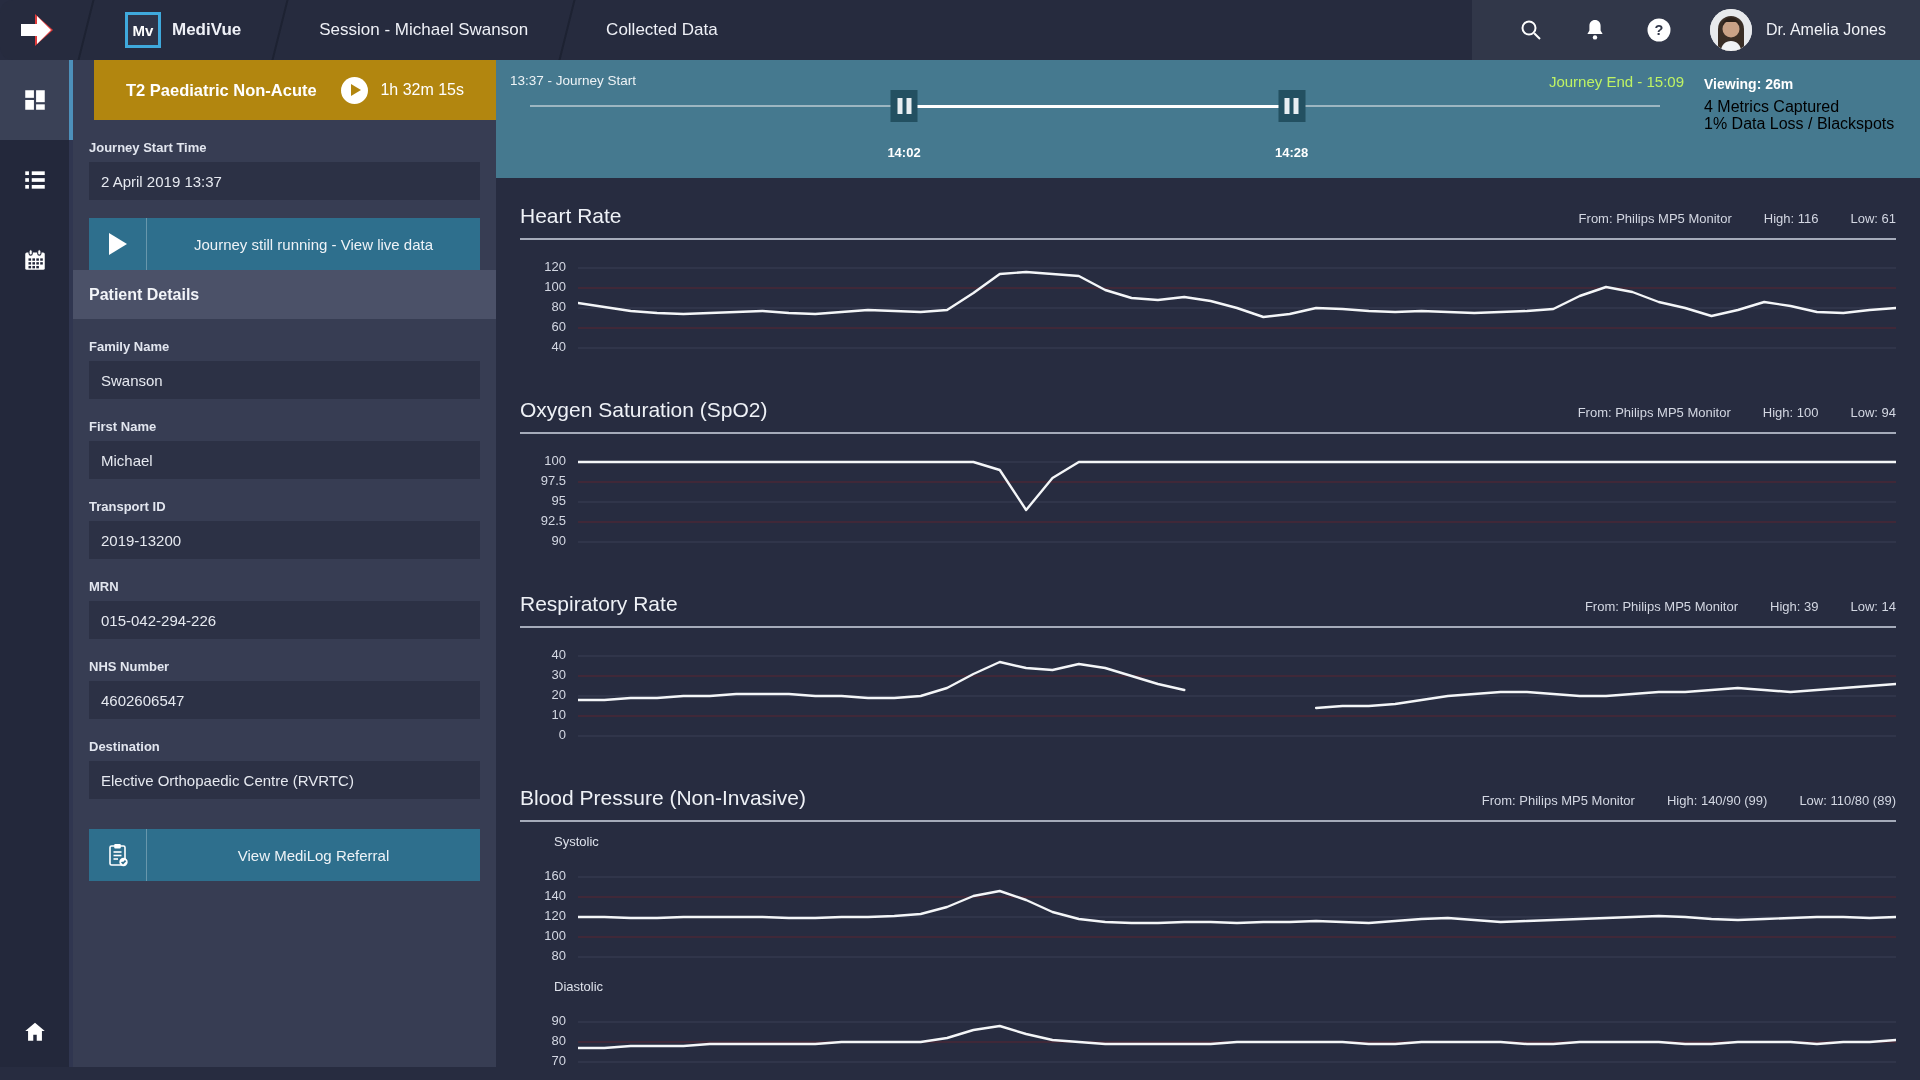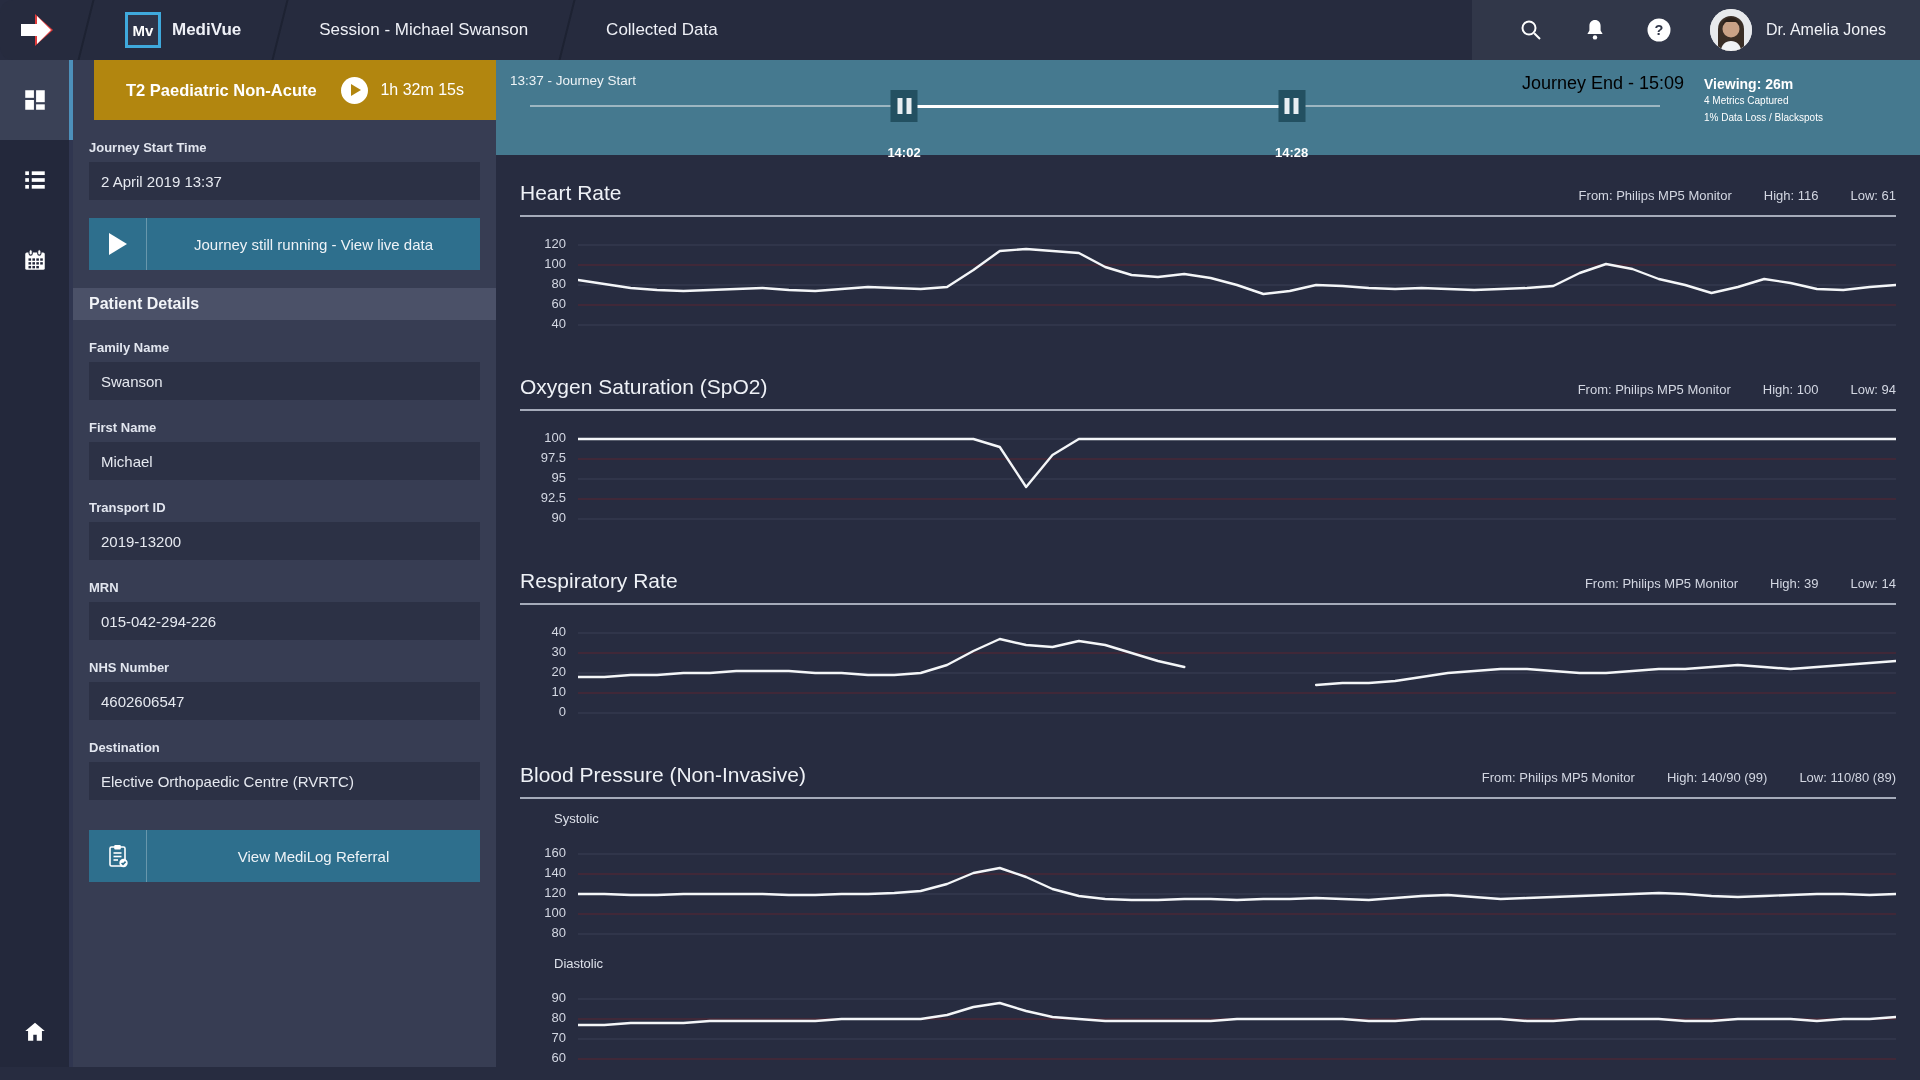--- a/index.html
+++ b/index.html
@@ -50,42 +50,42 @@
 
   .teal-btn { margin:18px 16px 0; height:52px; background:#2e6f8d; display:flex; align-items:stretch;
     cursor:pointer; }
   .teal-btn .icon-cell { width:58px; display:flex; align-items:center; justify-content:center;
     border-right:1px solid rgba(255,255,255,0.28); }
   .teal-btn .btn-label { flex:1; display:flex; align-items:center; justify-content:center;
     font-size:15px; color:#eef3f7; }
   .tri-play { width:0; height:0; border-style:solid; border-width:11px 0 11px 18px;
     border-color:transparent transparent transparent #fff; }
 
-  .section-band { margin-top:18px; background:#4b5168; height:32px; display:flex; align-items:center;
+  .section-band { background:#4b5168; height:49px; display:flex; align-items:center;
     padding:0 16px; font-size:16px; font-weight:bold; color:#f2f4f8; }
 
   
   .main { flex:1; display:flex; flex-direction:column; overflow:hidden; background:#272c40; }
 
   
-  .timeline { height:95px; background:#45798f; position:relative; flex:0 0 auto; }
+  .timeline { height:118px; background:#45798f; position:relative; flex:0 0 auto; }
   .tl-start { position:absolute; left:14px; top:13px; font-size:13.5px; color:#eef3f6; }
-  .tl-end { position:absolute; right:236px; top:13px; font-size:18px; color:#000000; }
+  .tl-end { position:absolute; right:236px; top:13px; font-size:15px; color:#bef264; }
   .tl-track { position:absolute; left:34px; right:260px; top:45px; height:3px; }
   .tl-seg { position:absolute; top:0; height:2px; background:#9db6c1; }
   .tl-seg.lit { height:3px; top:0; background:#ffffff; }
   .tl-marker { position:absolute; top:-15px; width:27px; height:32px; background:#235061;
     transform:translateX(-50%); display:flex; align-items:center; justify-content:center; gap:4px;
     cursor:pointer; }
   .tl-marker i { display:block; width:5px; height:16px; background:#e8eef2; }
   .tl-mlabel { position:absolute; top:40px; transform:translateX(-50%); font-size:13px;
     font-weight:bold; color:#fff; white-space:nowrap; }
   .tl-info { position:absolute; right:16px; top:16px; width:200px; text-align:left; }
   .tl-view { font-size:14px; font-weight:bold; color:#fff; }
-  .tl-sub { font-size:10px; color:#ffffff; margin-top:0; line-height:17px; }
+  .tl-sub { font-size:16px; color:#000000; margin-top:6px; line-height:17px; }
 
   
   .charts { flex:1; padding:0; }
   .chart-sec { padding:26px 24px 14px; }
   .chart-head { display:flex; align-items:baseline; }
   .chart-title { font-size:21px; font-weight:400; color:#eef1f6; }
   .chart-meta { margin-left:auto; font-size:13px; color:#d3d7e2; display:flex; gap:32px; }
   .chart-rule { margin-top:10px; height:2px; background:#bcc2d0; opacity:0.85; }
   .sublabel { margin:12px 0 0 34px; font-size:13px; color:#dde1ea; }
   .plot { display:flex; margin-top:18px; }

